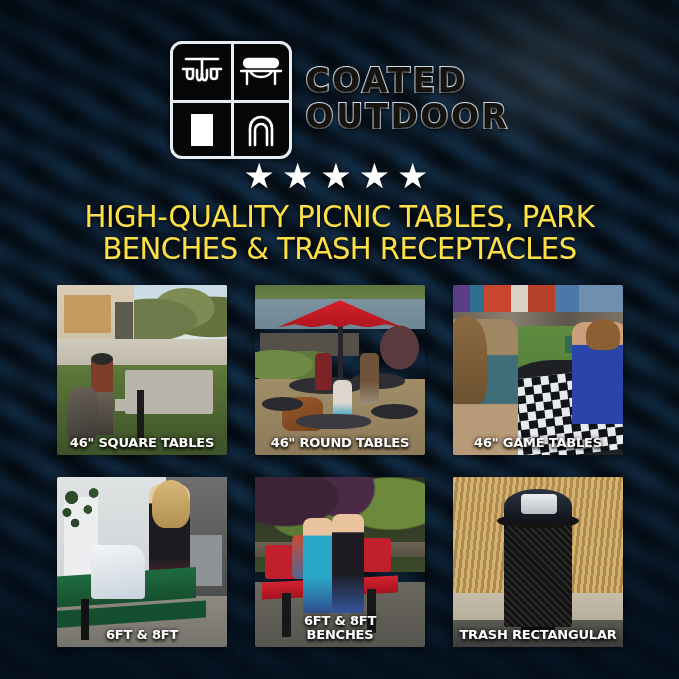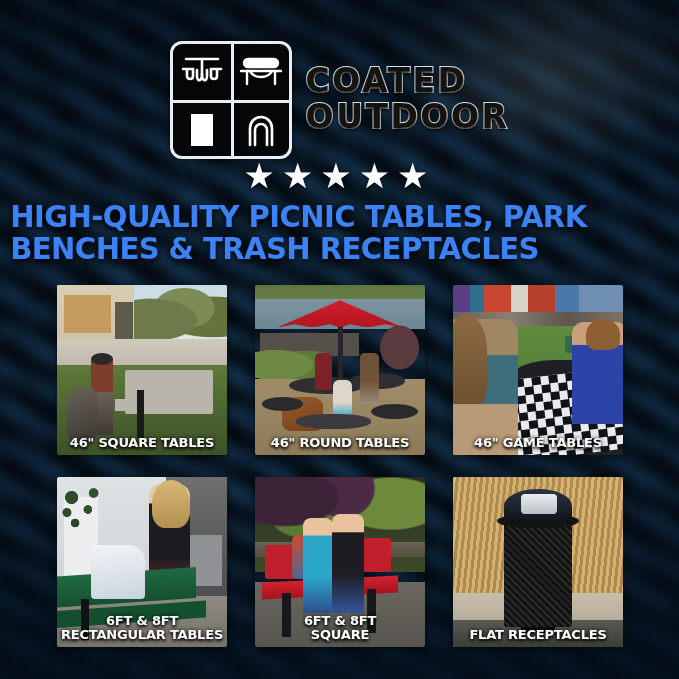--- a/index.html
+++ b/index.html
@@ -148,23 +148,24 @@
     text-shadow: 0 2px 4px rgba(0,0,0,0.75);
   }
   .star { display: inline-block; }
 
   
   .headline {
     position: absolute;
     top: 201px;
     left: 0;
     width: 100%;
-    color: #3b82f6;
+    text-align: center;
+    color: #fde047;
     font-family: "DejaVu Sans", sans-serif;
-    font-weight: 700;
+    font-weight: 400;
     font-size: 30px;
     line-height: 1.08;
     letter-spacing: -0.6px;
     text-shadow: 0 3px 6px rgba(0,0,0,0.85), 0 0 2px rgba(0,0,0,0.6);
   }
   .headline .hl {
     display: block;
     white-space: nowrap;
     transform: scaleX(0.97);
   }
@@ -466,55 +467,54 @@
           <div class="band c4-ground"></div>
           <div class="obj c4-woman"></div>
           <div class="obj c4-whair"></div>
           <div class="obj c4-bench"></div>
           <div class="obj c4-tbl"></div>
           <div class="obj c4-leg4"></div>
           <div class="obj c4-bag"></div>
         </div>
         <div class="card-caption">
           <span>6FT &amp; 8FT</span>
-          <span>RECTANGULAR TABLES</span>
         </div>
       </div>
 
       <div class="card">
         <div class="card-photo">
           <div class="band c5-foliage"></div>
           <div class="band c5-fence"></div>
           <div class="band c5-ground"></div>
           <div class="obj c5-back1"></div>
           <div class="obj c5-back2"></div>
           <div class="obj c5-seat"></div>
           <div class="obj c5-leg5a"></div>
           <div class="obj c5-leg5b"></div>
           <div class="obj c5-pack"></div>
           <div class="obj c5-kid1"></div>
           <div class="obj c5-kid2"></div>
         </div>
         <div class="card-caption">
           <span>6FT &amp; 8FT</span>
-          <span>SQUARE</span>
+          <span>BENCHES</span>
         </div>
       </div>
 
       <div class="card">
         <div class="card-photo">
           <div class="band c6-grass"></div>
           <div class="band c6-walk"></div>
           <div class="band c6-dark"></div>
           <div class="obj c6-base"></div>
           <div class="obj c6-body"></div>
           <div class="obj c6-rim"></div>
           <div class="obj c6-dome"></div>
           <div class="obj c6-flap"></div>
         </div>
         <div class="card-caption">
-          <span>FLAT RECEPTACLES</span>
+          <span>TRASH RECTANGULAR</span>
         </div>
       </div>
 
     </div>
   </div>
 </div>
 
 </body></html>

